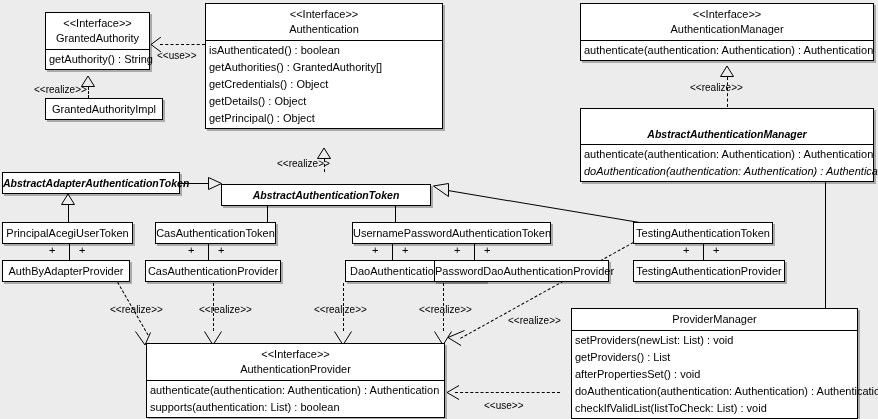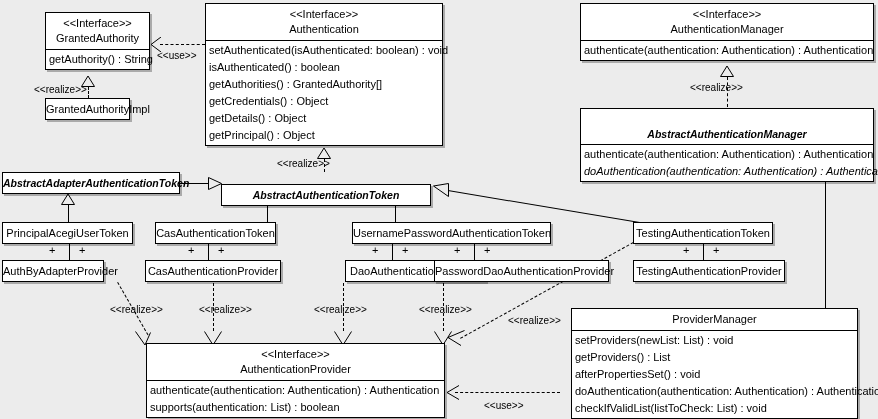--- a/index.html
+++ b/index.html
@@ -170,32 +170,31 @@
   </div>
 
   <div class="tri-up-o" style="left:81px; top:76px;">
     <svg width="14" height="11" viewBox="0 0 14 11">
         <polygon points="7,0 13.5,10.5 0.5,10.5" fill="#ececec" stroke="#000" stroke-width="1"></polygon>
       </svg>
   </div>
   <div class="conn-v-dash" style="left:88px; top:87px; height:11px;"></div>
   <div class="lbl" style="left:34px; top:84px;">&lt;&lt;realize&gt;&gt;</div>
 
-  <div class="uml-simple" style="left:45px; top:98px; width:85px;">
+  <div class="uml-simple" style="left:45px; top:98px; width:118px;">
     <span>GrantedAuthorityImpl</span>
   </div>
 
   <div class="uml-box" style="left:205px; top:3px; width:238px;">
     <div class="uml-head">
       <span class="uml-stereo">&lt;&lt;Interface&gt;&gt;</span>
       <span class="uml-name">Authentication</span>
     </div>
     <div class="uml-sep"></div>
     <div class="uml-members">
-      <div class="uml-member">setAuthenticated(isAuthenticated: boolean) : void</div>
       <div class="uml-member">isAuthenticated() : boolean</div>
       <div class="uml-member">getAuthorities() : GrantedAuthority[]</div>
       <div class="uml-member">getCredentials() : Object</div>
       <div class="uml-member">getDetails() : Object</div>
       <div class="uml-member">getPrincipal() : Object</div>
     </div>
   </div>
 
   <div class="conn-h-dash" style="left:160px; top:44px; width:45px;"></div>
   <div class="arrow" style="left:150px; top:37px;">
@@ -318,21 +317,21 @@
   <div class="plus" style="left:402px; top:245px;">+</div>
   <div class="plus" style="left:454px; top:245px;">+</div>
   <div class="plus" style="left:484px; top:245px;">+</div>
   <div class="conn-v" style="left:392px; top:244px; height:17px;"></div>
   <div class="conn-v" style="left:474px; top:244px; height:17px;"></div>
 
   <div class="plus" style="left:683px; top:245px;">+</div>
   <div class="plus" style="left:713px; top:245px;">+</div>
   <div class="conn-v" style="left:703px; top:244px; height:17px;"></div>
 
-  <div class="uml-simple" style="left:2px; top:260px; width:102px;">
+  <div class="uml-simple" style="left:2px; top:260px; width:128px;">
     <span>AuthByAdapterProvider</span>
   </div>
   <div class="uml-simple" style="left:145px; top:260px; width:136px;">
     <span>CasAuthenticationProvider</span>
   </div>
   <div class="uml-simple" style="left:305px; top:260px; width:141px;margin-left:40px;">
     <span>DaoAuthenticationProvider</span>
   </div>
   <div class="uml-simple" style="left:434px; top:260px; width:175px;">
     <span>PasswordDaoAuthenticationProvider</span>

